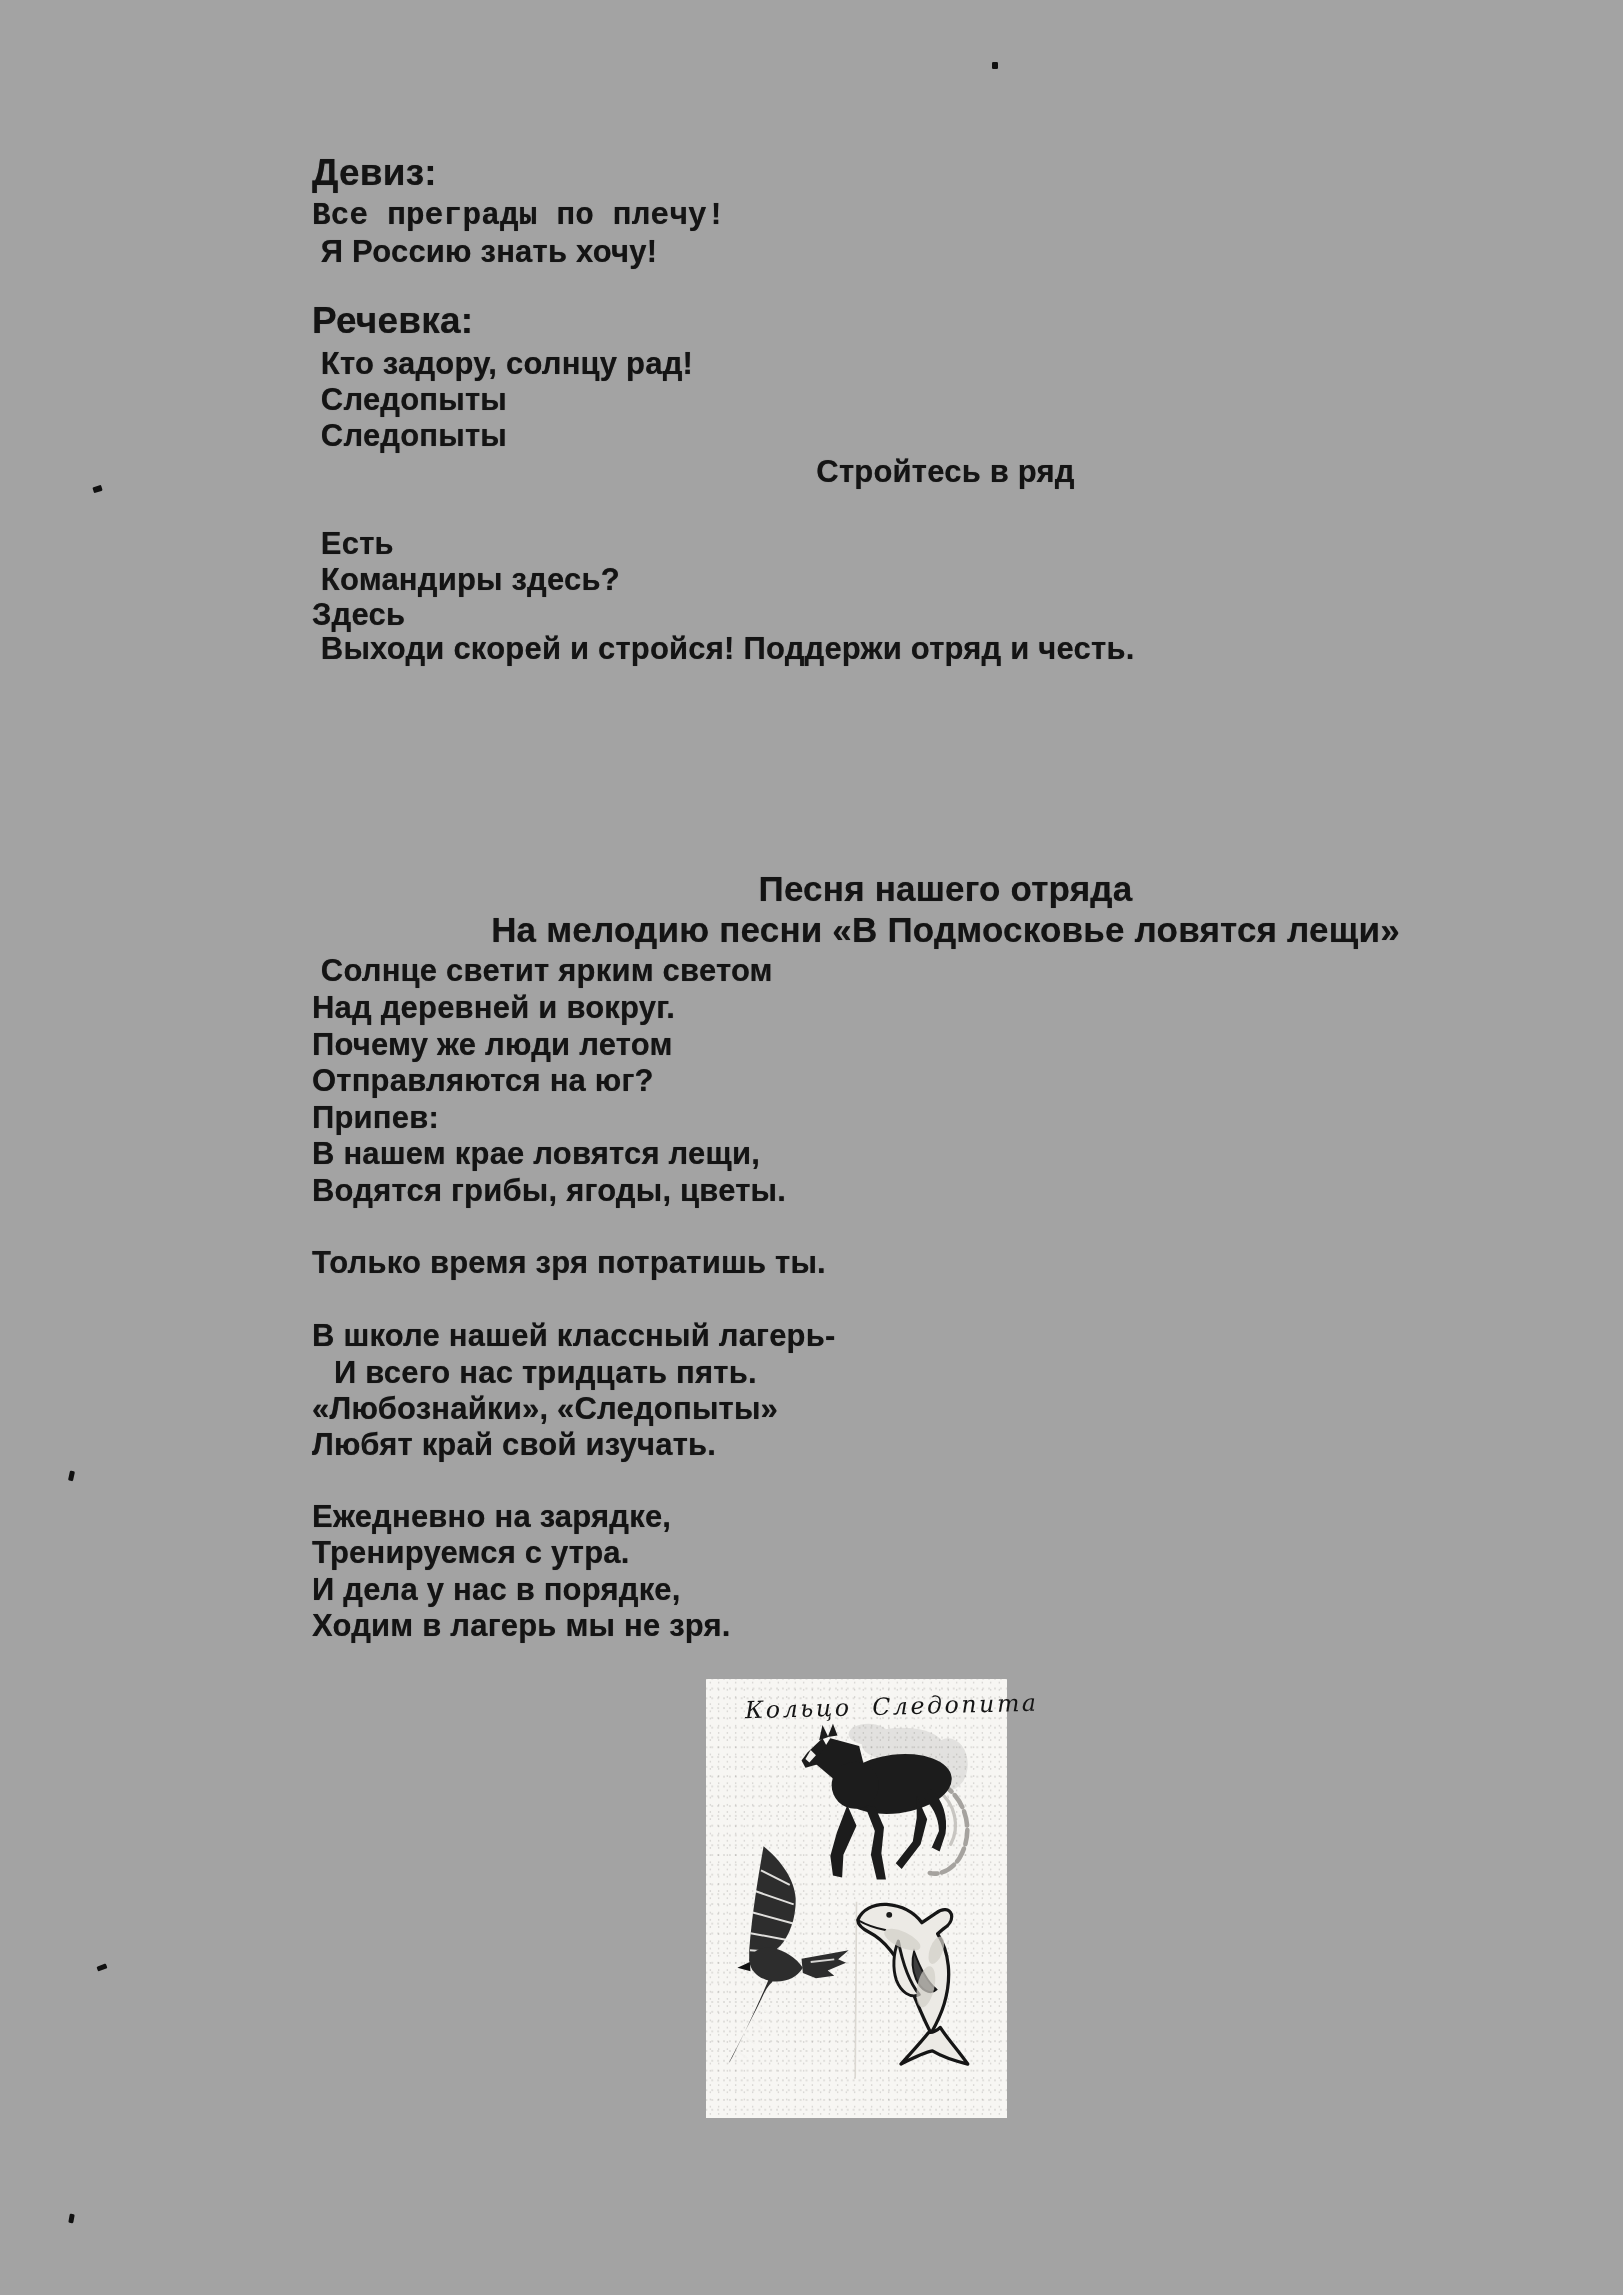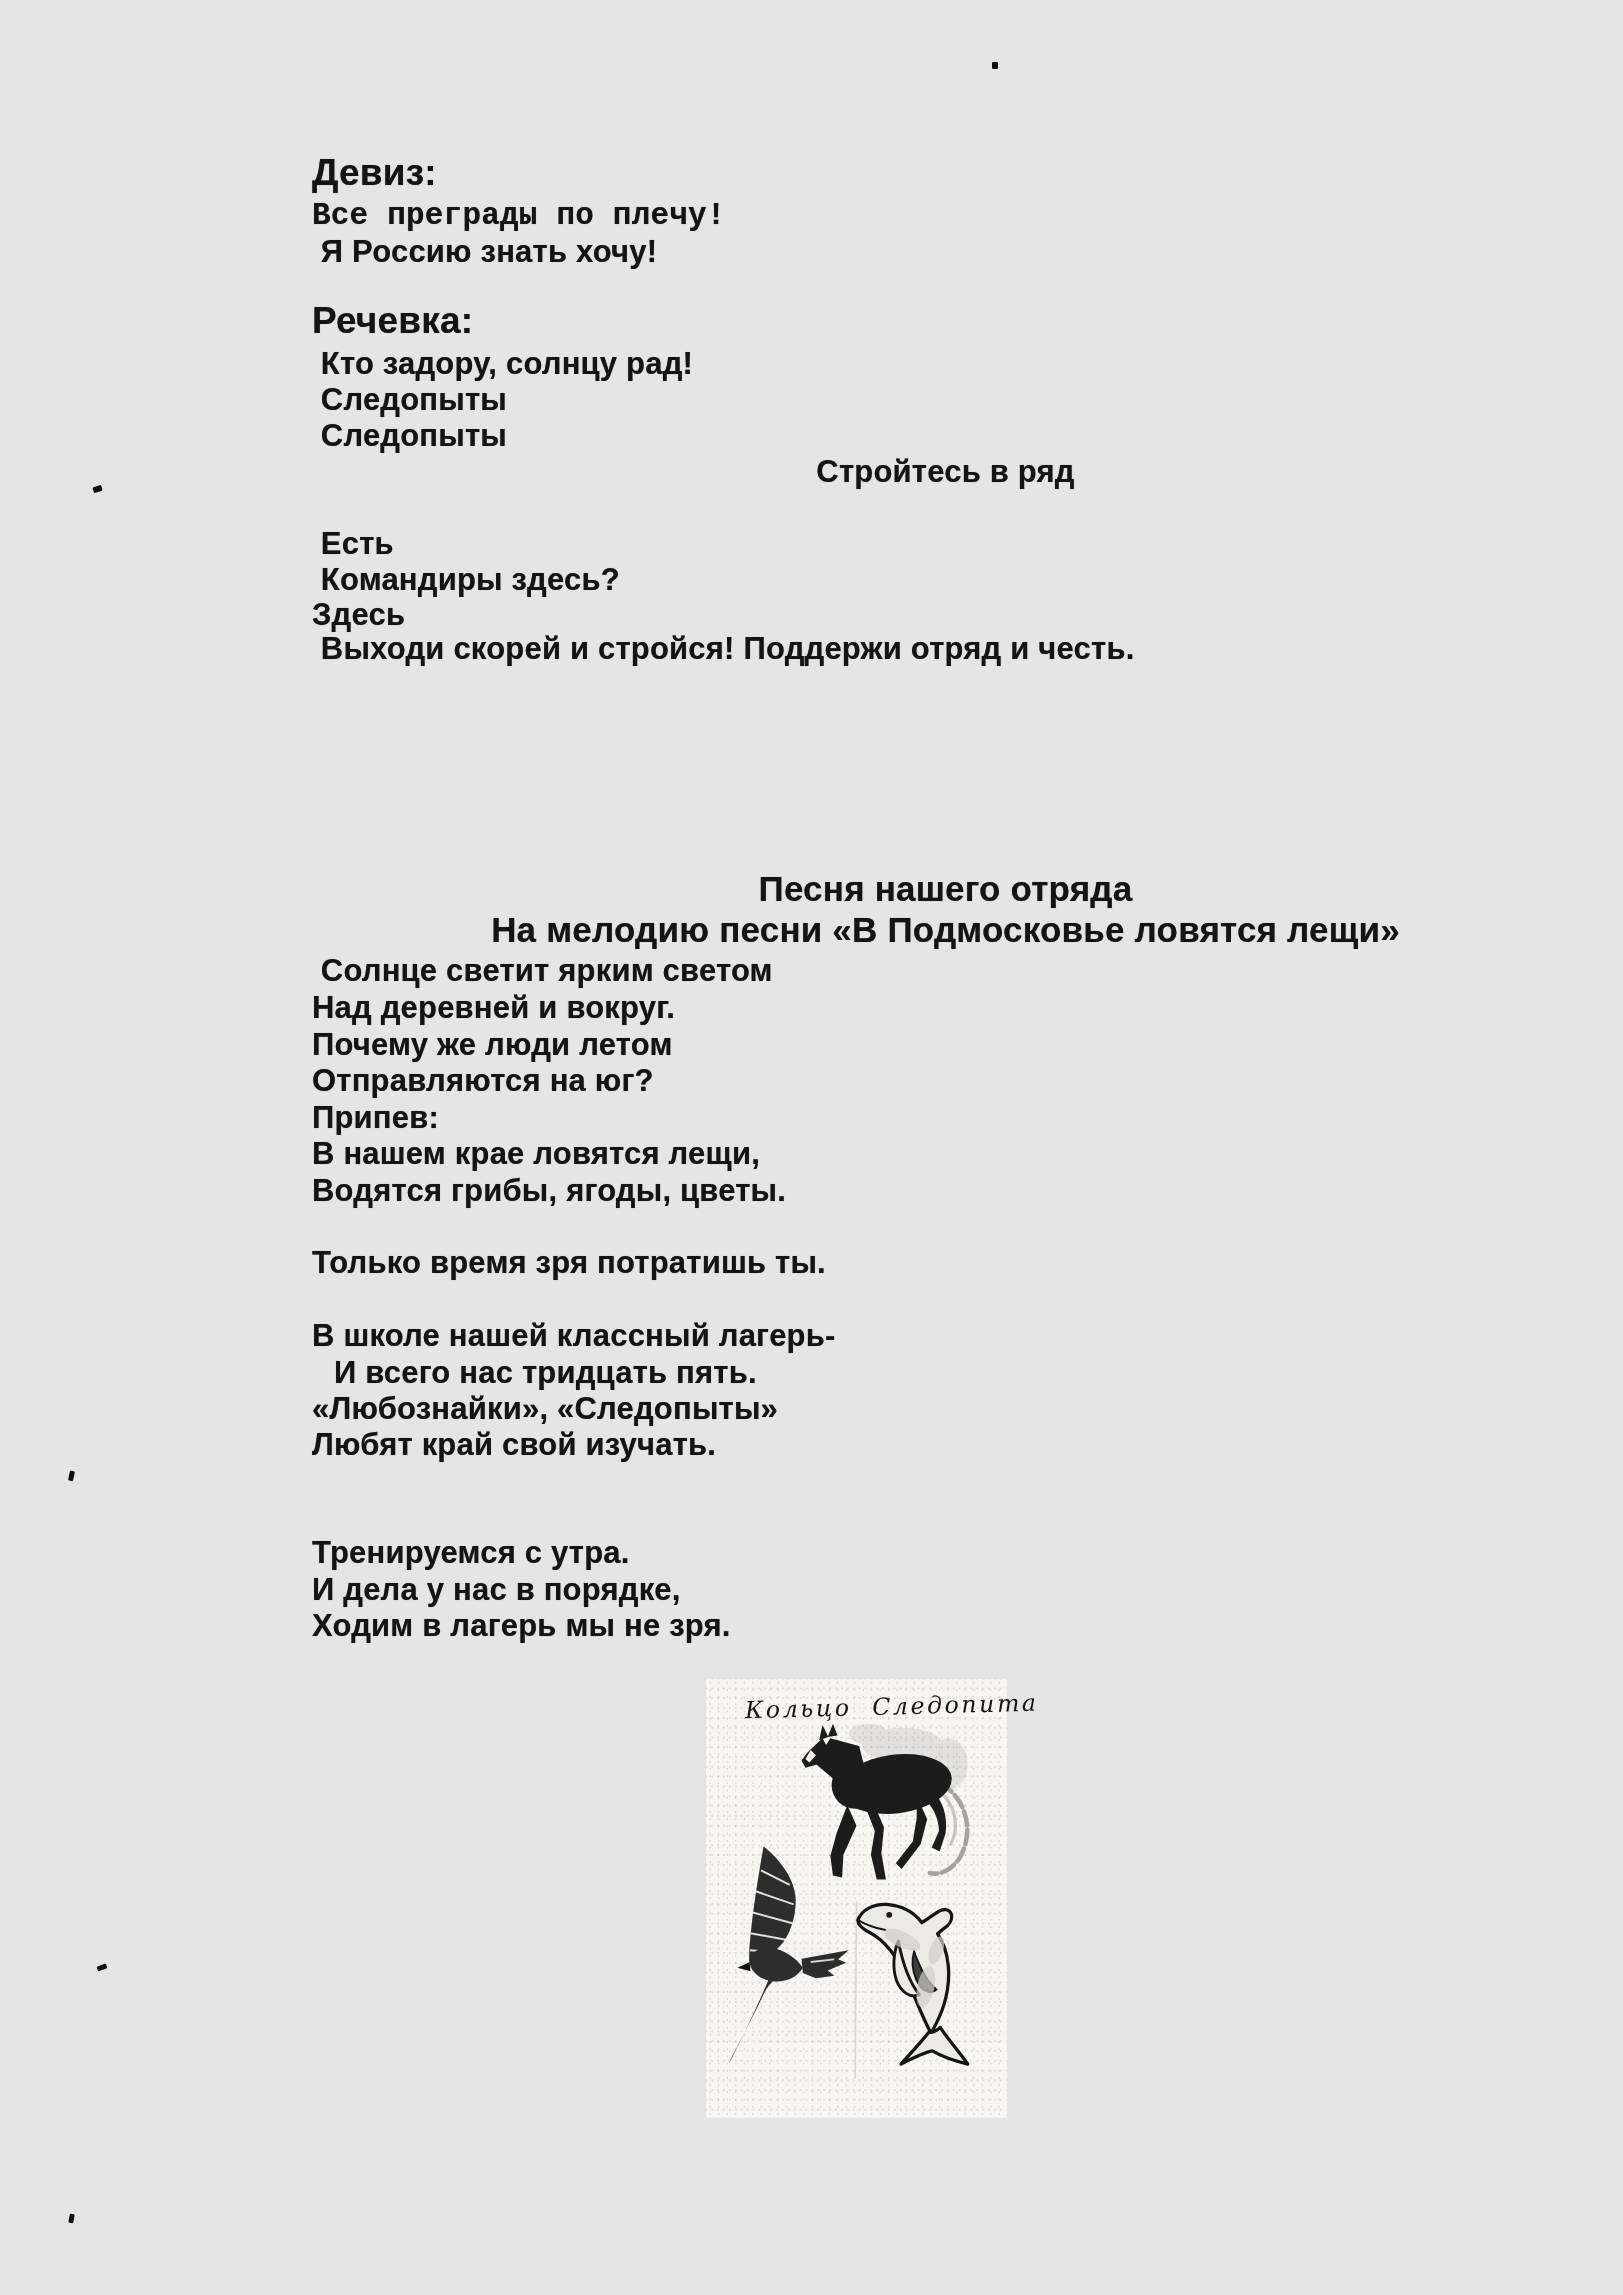--- a/index.html
+++ b/index.html
@@ -1,19 +1,19 @@
 <!DOCTYPE html>
 <html style="font-size:10.5px"><head>
 <meta charset="utf-8">
 <style>
   html,body{margin:0;padding:0;background:#ffffff;}
   #page{
     position:relative;
     width:1623px;height:2295px;
-    background:#e5e5e5;
+    background:#a3a3a3;
     overflow:hidden;
     font-family:"Liberation Sans", sans-serif;
   }
   .line{
     position:absolute;left:312px;width:1267px;
     font-weight:700;color:#141414;
     font-size:31px;line-height:37px;
     white-space:pre;letter-spacing:0.2px;
     text-shadow:0 0 0.7px rgba(10,10,10,.55);
   }
@@ -66,20 +66,21 @@
   <div class="line" style="top:1099px;">Припев:</div>
   <div class="line" style="top:1135px;">В нашем крае ловятся лещи,</div>
   <div class="line" style="top:1172px;">Водятся грибы, ягоды, цветы.</div>
   <div class="line" style="top:1244px;">Только время зря потратишь ты.</div>
 
   <div class="line" style="top:1317px;">В школе нашей классный лагерь-</div>
   <div class="line" style="top:1354px;margin-left:22px;">И всего нас тридцать пять.</div>
   <div class="line" style="top:1390px;">«Любознайки», «Следопыты»</div>
   <div class="line" style="top:1426px;">Любят край свой изучать.</div>
 
+  <div class="line" style="top:1498px;">Ежедневно на зарядке,</div>
   <div class="line" style="top:1534px;">Тренируемся с утра.</div>
   <div class="line" style="top:1571px;">И дела у нас в порядке,</div>
   <div class="line" style="top:1607px;">Ходим в лагерь мы не зря.</div>
 
   <div class="photo">
     <div class="caption">Кольцо Следопита</div>
 
     <svg width="301" height="439" viewBox="0 0 460 670">
 
       <line x1="230" y1="340" x2="228" y2="610" stroke="#dbd8d2" stroke-width="2.5"></line>

